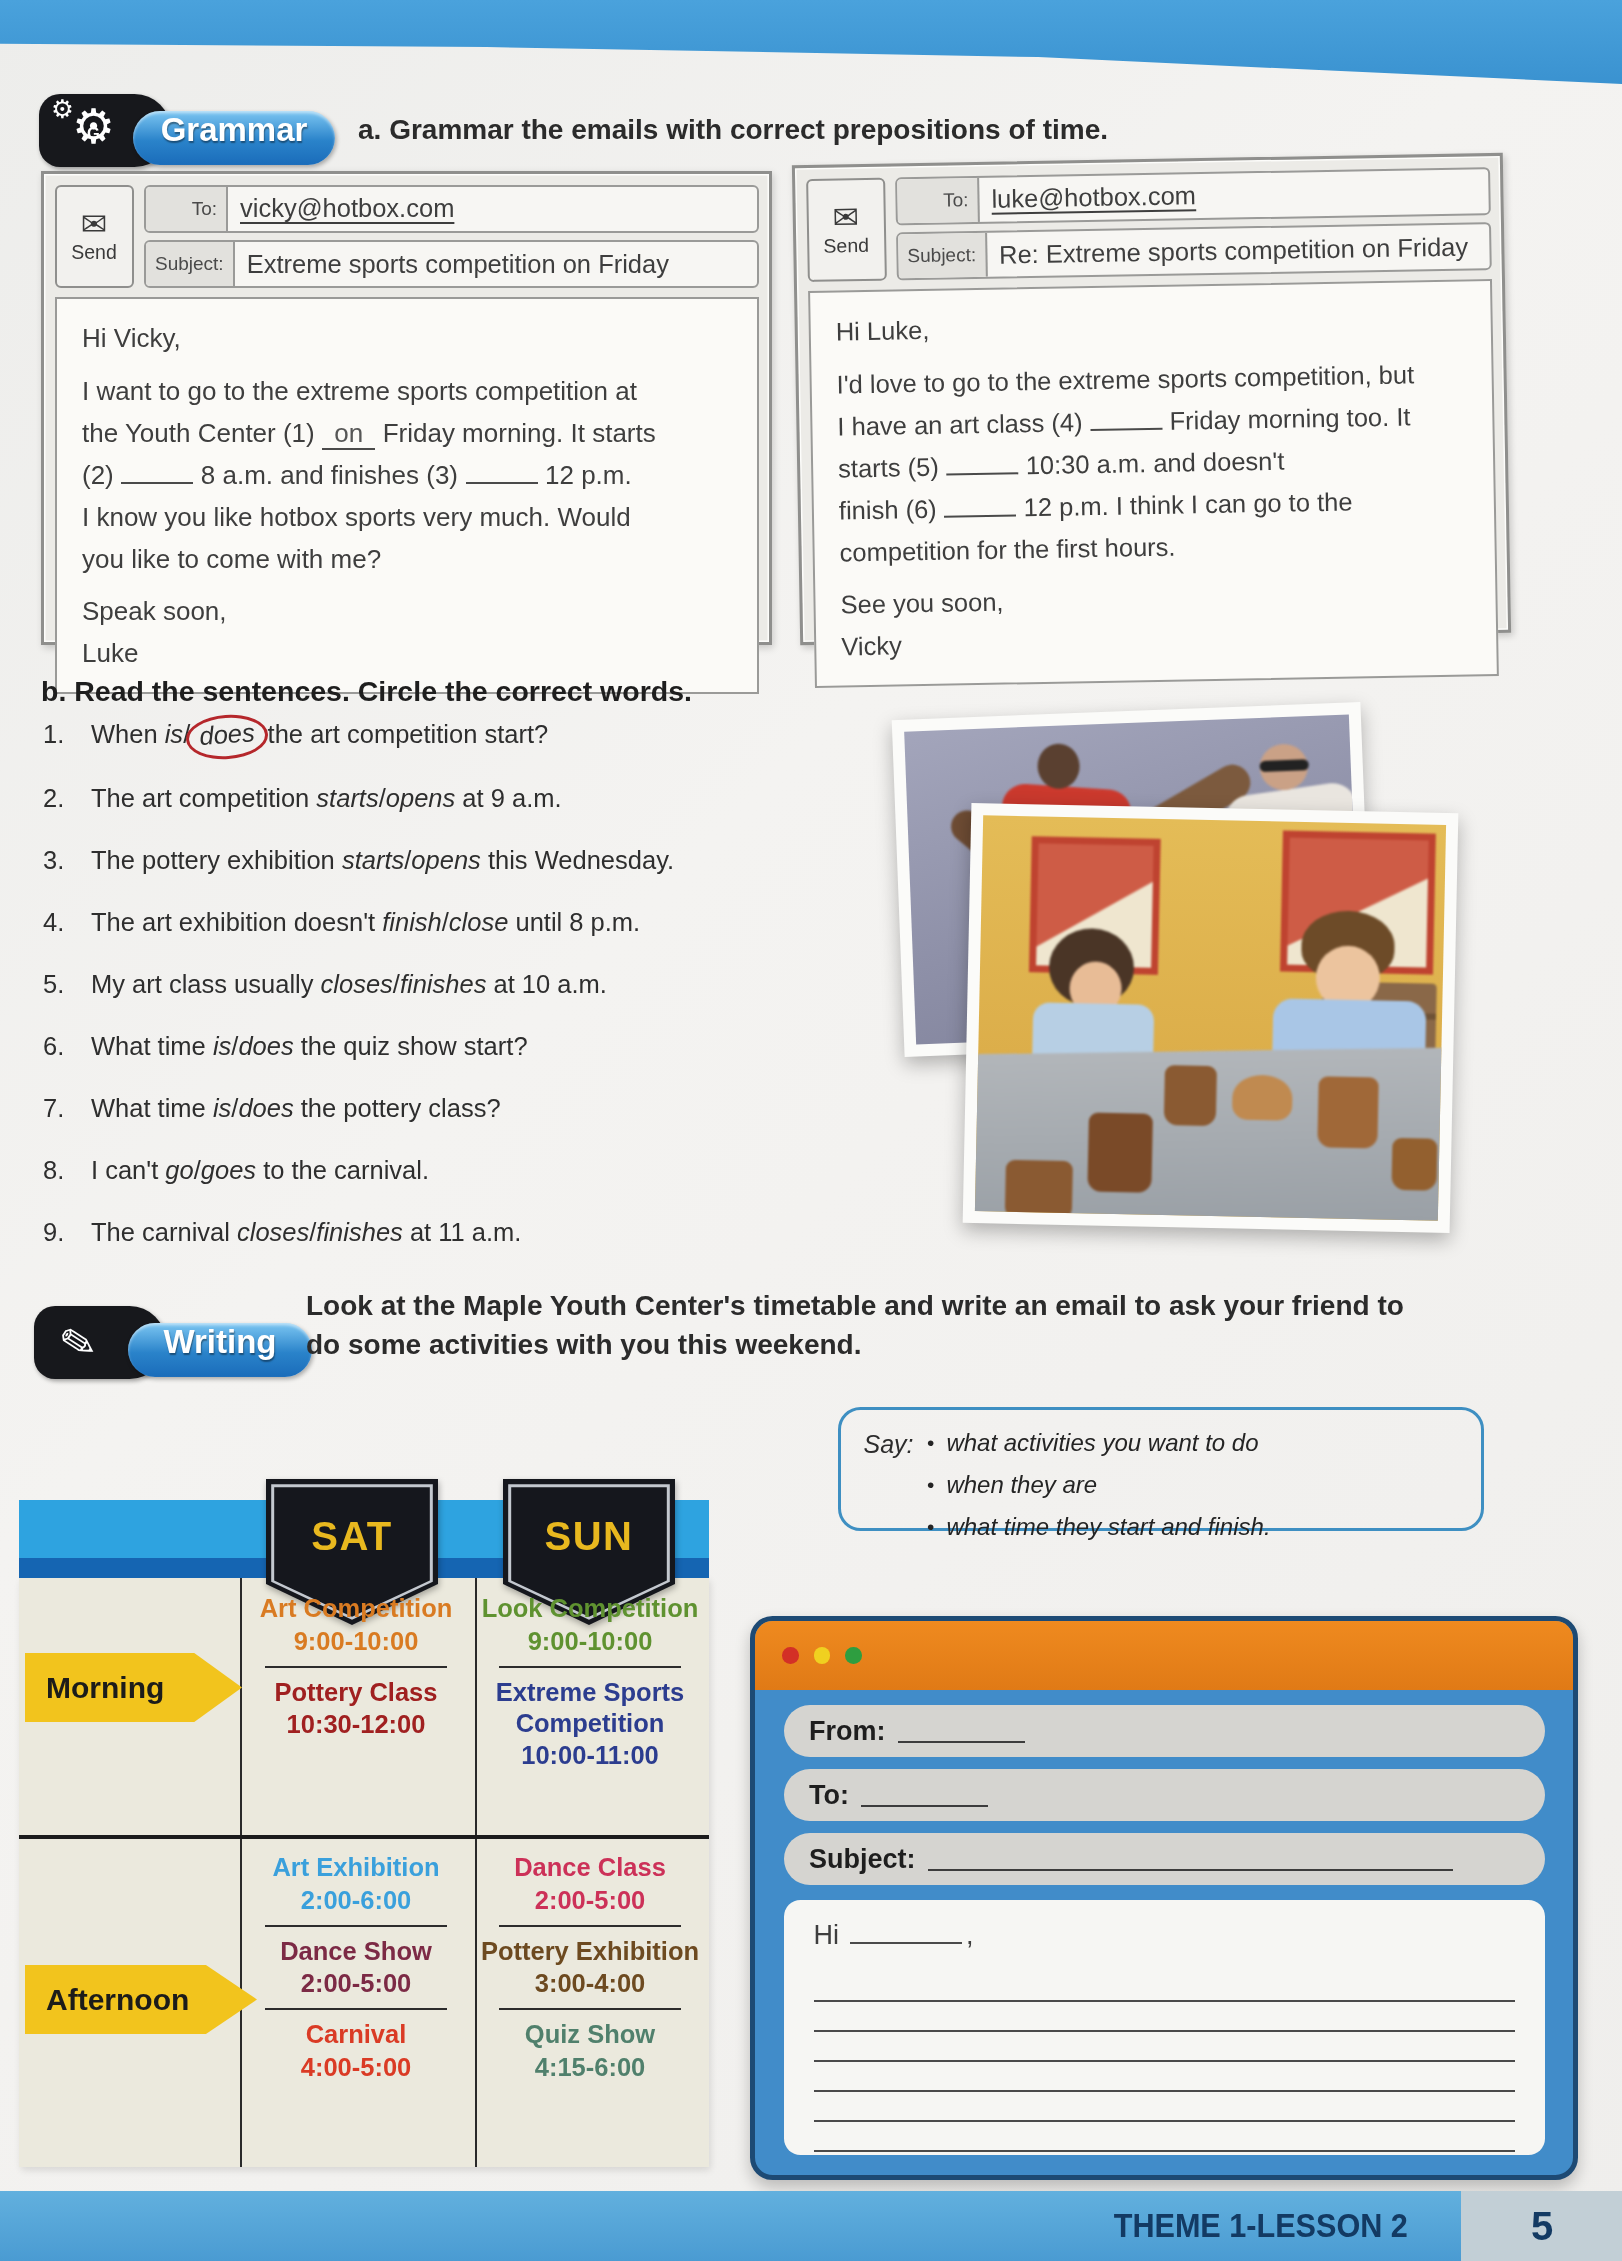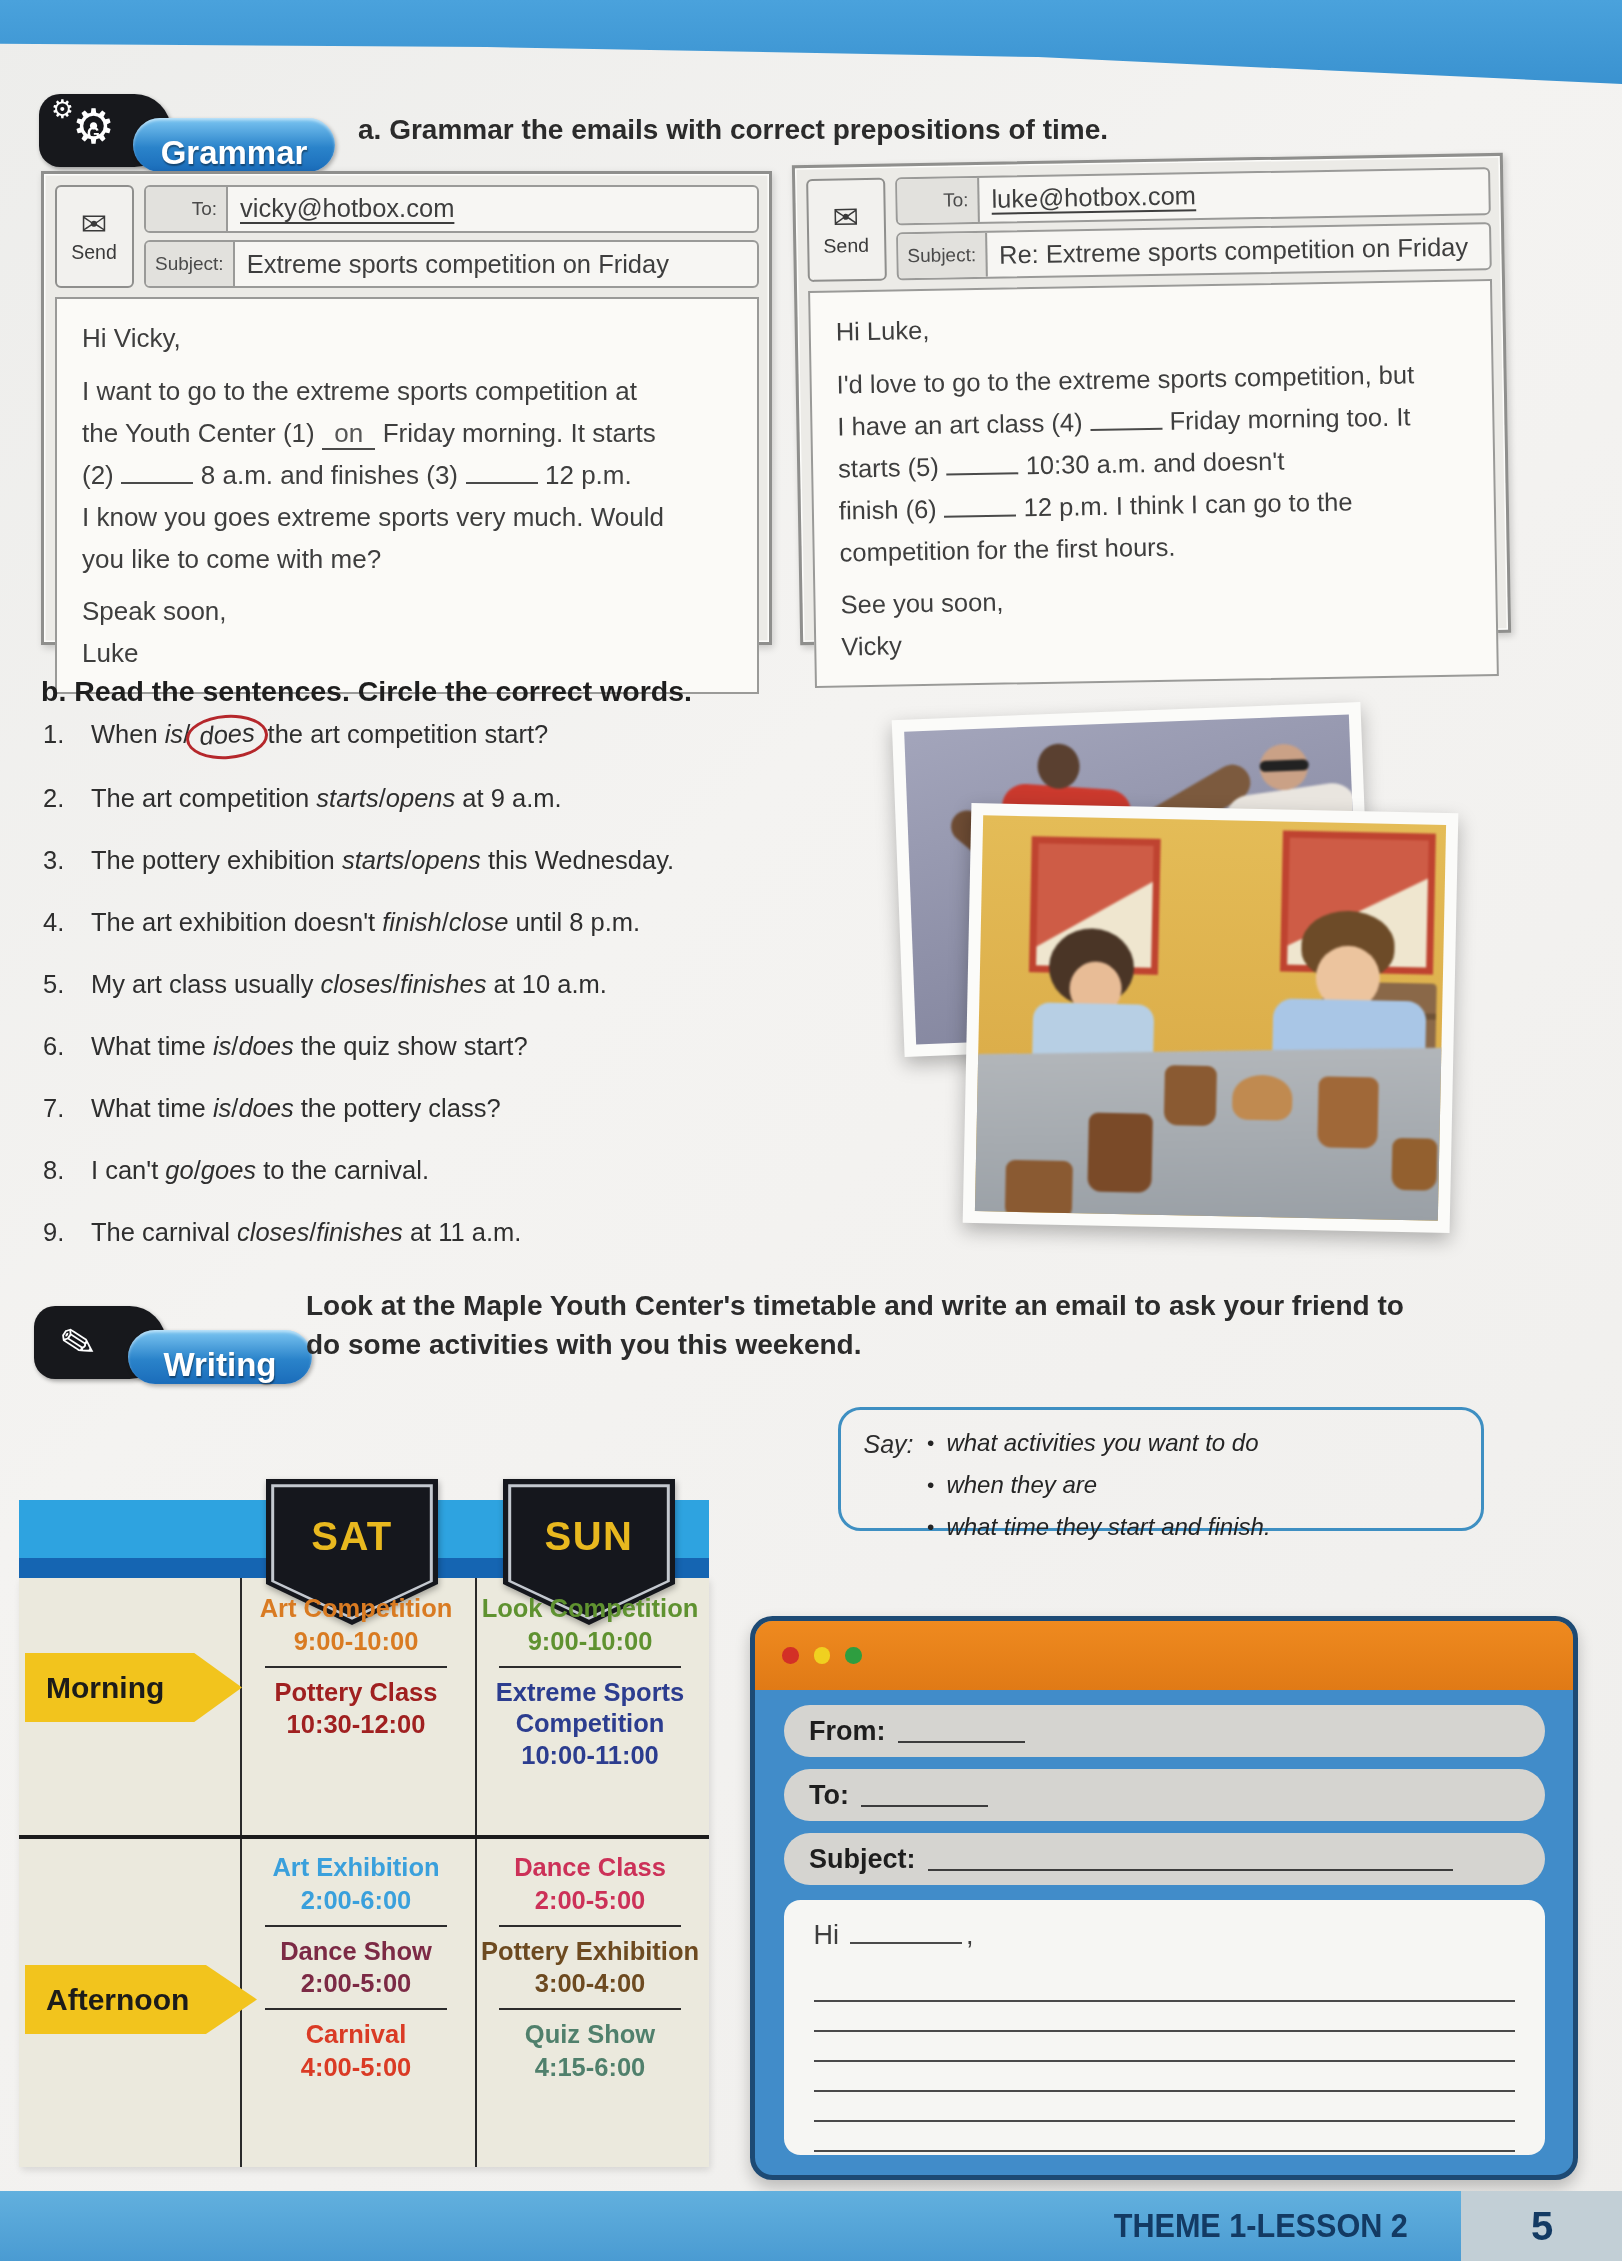--- a/index.html
+++ b/index.html
@@ -17,23 +17,23 @@
   .footer-lesson { position:absolute; right:214px; top:2206px; font-size:34px; font-weight:bold;
                    color:#133a63; transform:scaleX(.9); transform-origin:right; letter-spacing:0; white-space:nowrap; }
   .footer-pagebox { position:absolute; left:1461px; top:2191px; width:162px; height:70px;
                     background:#c2cfd6; display:flex; align-items:center; justify-content:center; }
   .footer-num { font-size:40px; font-weight:bold; color:#133a63; }
 
   
   .badge { position:absolute; height:75px; }
   .badge-ink { position:absolute; left:0; top:0; width:132px; height:73px; background:#17181c;
                border-radius:22.5px 39px 39px 22.5px; box-shadow:1.5px 2.2px 4.5px rgba(0,0,0,.35); }
-  .badge-pill { position:absolute; left:94px; top:24px; height:54px; border-radius:30px;
+  .badge-pill { position:absolute; left:94px; top:17px; height:54px; border-radius:30px;
                 background:linear-gradient(#7cc6f2,#2a83ca 55%,#1a6cba);
-                display:flex; align-items:flex-end; justify-content:center;
+                display:flex; align-items:flex-start; justify-content:center;
                 box-shadow:inset 0 2.2px 3px rgba(255,255,255,.5), 1.5px 2.2px 4.5px rgba(0,0,0,.3); }
   .badge-pill span { color:#fff; font-weight:bold; font-size:33px; text-shadow:0.7px 1.5px 1.5px rgba(0,0,0,.4); }
   .gear-big { position:absolute; left:33px; top:9px; font-size:48px; color:#fff; line-height:1; }
   .gear-small { position:absolute; left:12px; top:3px; font-size:25.5px; color:#fff; line-height:1; }
   .gear-letter { position:absolute; left:48px; top:30px; font-size:16.5px; font-weight:bold; color:#fff; }
   .pencil-icon { position:absolute; left:25.5px; top:12px; font-size:43px; color:#fff; transform:rotate(-12deg); }
 
   .instr { position:absolute; font-weight:bold; color:#2b2b2b; font-size:28px; line-height:37px; white-space:nowrap; }
 
   
@@ -190,21 +190,21 @@
           <div class="head-label">Subject:</div>
           <div class="head-value">Extreme sports competition on Friday</div>
         </div>
       </div>
     </div>
     <div class="mail-body">
       <div class="mail-line gap-after">Hi Vicky,</div>
       <div class="mail-line">I want to go to the extreme sports competition at</div>
       <div class="mail-line"><span>the Youth Center (1)</span><span class="fill">on</span><span>Friday morning. It starts</span></div>
       <div class="mail-line"><span>(2)</span><span class="blank"></span><span>8 a.m. and finishes (3)</span><span class="blank"></span><span>12 p.m.</span></div>
-      <div class="mail-line">I know you goes extreme sports very much. Would</div>
+      <div class="mail-line">I know you like hotbox sports very much. Would</div>
       <div class="mail-line gap-after">you like to come with me?</div>
       <div class="mail-line">Speak soon,</div>
       <div class="mail-line">Luke</div>
     </div>
   </div>
 
   <div class="email-window ew2" style="left:796px;top:159px;width:711px;height:480px;transform:rotate(-1deg);">
     <div class="mail-head">
       <div class="send-btn">
         <span class="send-icon">✉</span>

